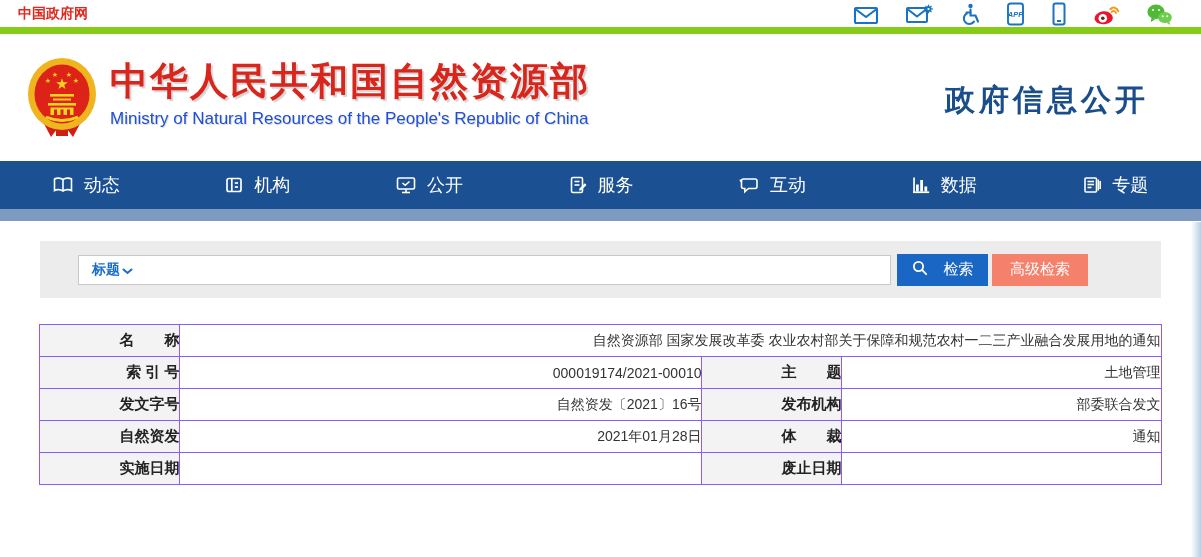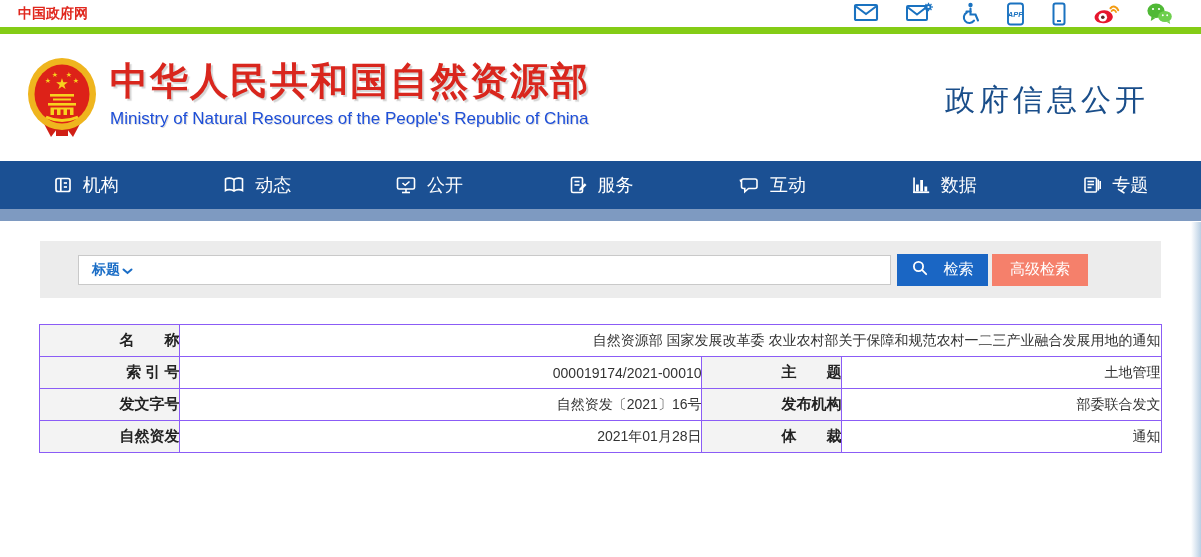--- a/index.html
+++ b/index.html
@@ -8,38 +8,38 @@
     width:1201px; height:557px; position:relative; overflow:hidden;
     font-family:"Liberation Sans","DejaVu Sans",sans-serif; color:#333;
   }
 
   
   .topbar {
     height:34px; display:flex; align-items:center; justify-content:space-between;
     padding:0 16px 0 18px; border-bottom:7px solid #84cc16;
   }
   .site-name { color:#e0281e; font-weight:bold; font-size:14px; cursor:pointer; }
-  .topbar-icons { display:flex; align-items:flex-start; gap:26px; margin-right:12px;font-style:italic; }
+  .topbar-icons { display:flex; align-items:flex-end; gap:26px; margin-right:12px;font-style:italic; }
   .topbar-icons span { display:inline-flex; cursor:pointer; }
 
   
   .masthead { height:127px; position:relative; background:#fff; }
   .emblem { position:absolute; left:24px; top:22px; cursor:pointer; }
   .head-titles { position:absolute; left:110px; top:26px; cursor:pointer; }
   .title-cn {
     color:#d9261d; font-size:38px; font-weight:bold; letter-spacing:2px;
     line-height:42px; text-shadow:2px 2px 1px rgba(160,160,160,.45);
   }
   .title-en {
     color:#1d4ed8; font-size:17px; margin-top:7px;
     text-shadow:1px 1px 0 rgba(170,170,170,.4);
   }
   .section-title {
     position:absolute; right:52px; top:46px; color:#1a4e8a;
-    font-size:30px; font-weight:normal; letter-spacing:4px;
+    font-size:30px; font-weight:bold; letter-spacing:4px;
   }
 
   
   .navbar { height:48px; background:#1b5093; display:flex; align-items:stretch; }
   .nav-item {
     flex:1; display:flex; align-items:center; justify-content:center; gap:10px;
     color:#fff; font-size:18px; cursor:pointer; text-decoration:none;
   }
   .nav-item .nav-ico { display:inline-flex; }
   .strip { height:12px; background:#7e9ac1; }
@@ -185,37 +185,37 @@
   <div class="head-titles">
     <div class="title-cn">中华人民共和国自然资源部</div>
     <div class="title-en">Ministry of Natural Resources of the People's Republic of China</div>
   </div>
   <div class="section-title">政府信息公开</div>
 </div>
 
 <div class="navbar">
   <a class="nav-item">
     <span class="nav-ico">
+        <svg width="22" height="20" viewBox="0 0 22 20" fill="none" stroke="#fff" stroke-width="1.6">
+          <path d="M11 4.5 C8.5 2.8 4.5 2.8 2.5 4 V15.5 C4.5 14.3 8.5 14.3 11 16 C13.5 14.3 17.5 14.3 19.5 15.5 V4 C17.5 2.8 13.5 2.8 11 4.5 Z"></path>
+          <line x1="11" y1="4.5" x2="11" y2="16"></line>
+        </svg>
+      </span>
+    <span>动态</span>
+  </a>
+  <a class="nav-item">
+    <span class="nav-ico">
         <svg width="20" height="20" viewBox="0 0 20 20" fill="none" stroke="#fff" stroke-width="1.7">
           <rect x="3" y="3.5" width="14" height="13" rx="2"></rect>
           <line x1="7.8" y1="3.5" x2="7.8" y2="16.5"></line>
           <line x1="10.8" y1="8" x2="14" y2="8"></line>
           <line x1="10.8" y1="12" x2="14" y2="12"></line>
         </svg>
       </span>
     <span>机构</span>
-  </a>
-  <a class="nav-item">
-    <span class="nav-ico">
-        <svg width="22" height="20" viewBox="0 0 22 20" fill="none" stroke="#fff" stroke-width="1.6">
-          <path d="M11 4.5 C8.5 2.8 4.5 2.8 2.5 4 V15.5 C4.5 14.3 8.5 14.3 11 16 C13.5 14.3 17.5 14.3 19.5 15.5 V4 C17.5 2.8 13.5 2.8 11 4.5 Z"></path>
-          <line x1="11" y1="4.5" x2="11" y2="16"></line>
-        </svg>
-      </span>
-    <span>动态</span>
   </a>
   <a class="nav-item">
     <span class="nav-ico">
         <svg width="22" height="20" viewBox="0 0 22 20" fill="none" stroke="#fff" stroke-width="1.6">
           <rect x="2.5" y="3" width="17" height="11" rx="1.5"></rect>
           <path d="M11 14 V17"></path>
           <path d="M7 17.5 H15"></path>
           <path d="M7.5 8 L10.2 10.3 L14.5 6.5"></path>
         </svg>
       </span>
@@ -314,16 +314,22 @@
       <td class="val">自然资发〔2021〕16号</td>
       <td class="lbl">发布机构</td>
       <td class="val2">部委联合发文</td>
     </tr>
     <tr>
       <td class="lbl">自然资发</td>
       <td class="val">2021年01月28日</td>
       <td class="lbl">体　　裁</td>
       <td class="val2">通知</td>
     </tr>
+    <tr>
+      <td class="lbl">实施日期</td>
+      <td class="val"></td>
+      <td class="lbl">废止日期</td>
+      <td class="val2"></td>
+    </tr>
   </tbody>
 </table>
 
 <div class="edge-fade"></div>
 
 </body></html>

